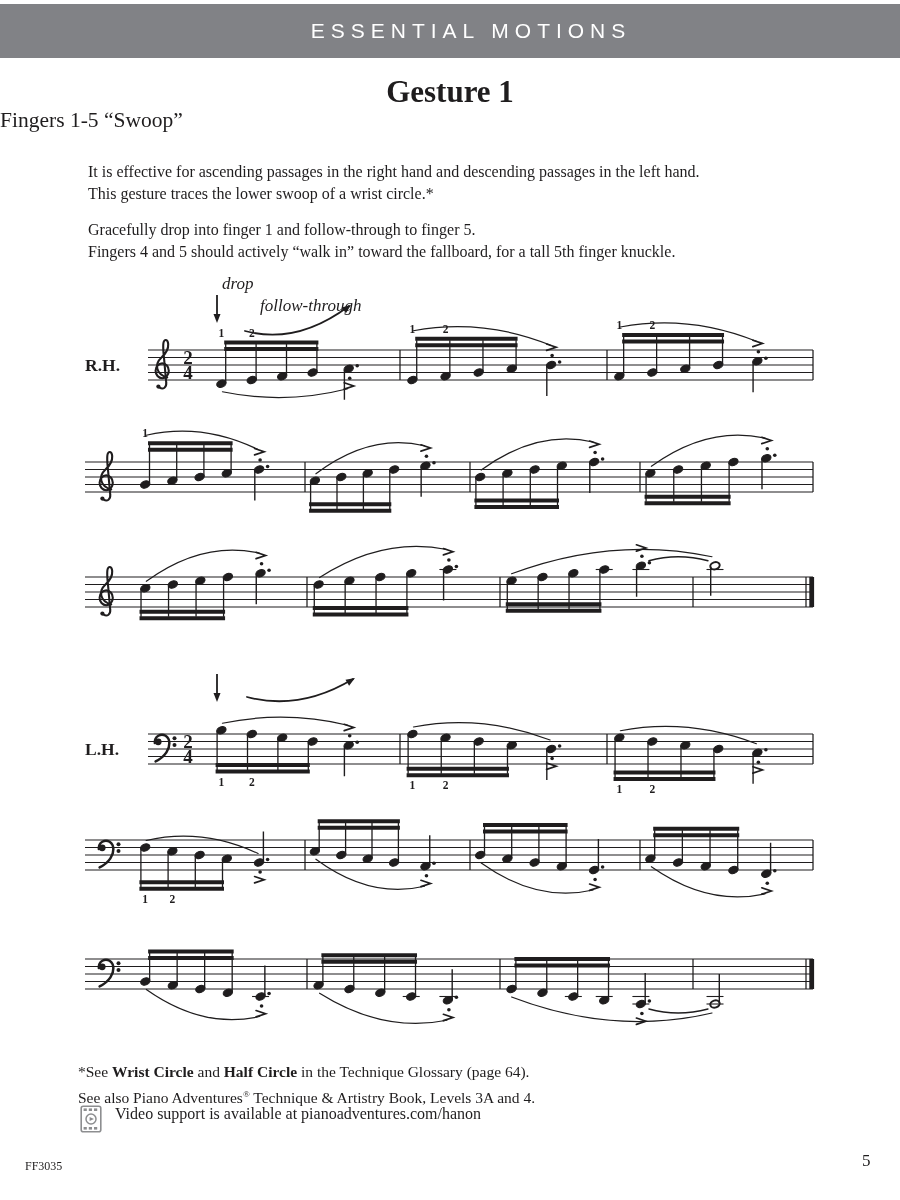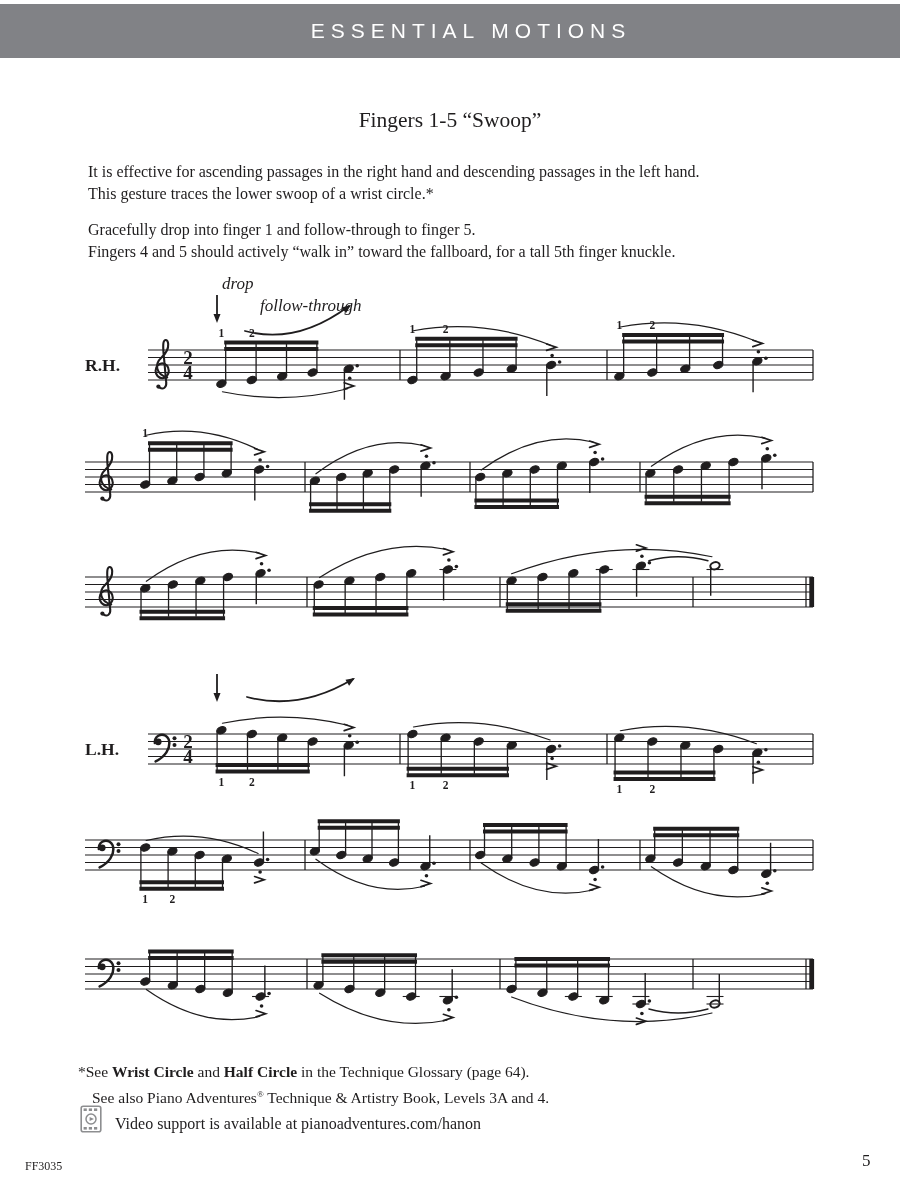--- a/index.html
+++ b/index.html
@@ -4,43 +4,44 @@
 <style>
   html,body{margin:0;padding:0;background:#e8e8e8;}
   .page{position:relative;width:900px;height:1200px;background:#ffffff;overflow:hidden;
         font-family:"Liberation Serif",serif;color:#1f1d1e;}
   .banner{position:absolute;left:0;top:4px;right:0;height:54px;display:flex;
           align-items:center;justify-content:center;}
   .banner span{font-family:"Liberation Sans",sans-serif;color:#ffffff;font-size:21px;
           font-weight:400;letter-spacing:6px;text-indent:6px;}
   .title{position:absolute;left:0;right:0;top:74px;text-align:center;
          font-size:31px;font-weight:bold;}
-  .subtitle{position:absolute;left:0;right:0;top:108px;text-align:center;font-size:21.5px;}
+  .subtitle{position:absolute;left:0;right:0;top:108px;font-size:21.5px;}
   .intro{position:absolute;left:88px;top:161px;font-size:16px;line-height:22.4px;}
   .intro .gap{height:13px;}
   .hand-label{position:absolute;font-size:17.5px;font-weight:bold;text-align:center;}
   .gesture-note{position:absolute;font-style:italic;font-size:17px;margin-left:20px;}
   #music-svg{position:absolute;left:0;top:0;}
   .footnotes{position:absolute;left:78px;top:1061px;font-size:15.5px;line-height:22px;}
-  .footnotes .l2{margin-left:14px;}
+  .footnotes .l2{margin-left:0;}
   .footnotes sup{font-size:9px;}
-  .video-row{position:absolute;left:80px;top:1105px;display:flex;align-items:flex-end;gap:13px;}
+  .video-row{position:absolute;left:80px;top:1105px;display:flex;align-items:flex-start;gap:13px;}
   .video-row .vtext{font-size:16px;}
   .catalog{position:absolute;left:25px;top:1159px;font-size:12px;}
   .pagenum{position:absolute;left:862px;top:1151px;font-size:17px;}
 </style>
 </head>
 <body>
 
 <div class="page">
 
   <div class="banner" style="background: rgb(129, 130, 134); padding-left: 36px;">
     <span>ESSENTIAL MOTIONS</span>
   </div>
 
+  <div class="title">Gesture 1</div>
   <div class="subtitle">Fingers 1-5 “Swoop”</div>
 
   <div class="intro">
     <div>It is effective for ascending passages in the right hand and descending passages in the left hand.</div>
     <div>This gesture traces the lower swoop of a wrist circle.*</div>
     <div class="gap"></div>
     <div>Gracefully drop into finger 1 and follow-through to finger 5.</div>
     <div>Fingers 4 and 5 should actively “walk in” toward the fallboard, for a tall 5th finger knuckle.</div>
   </div>
 

